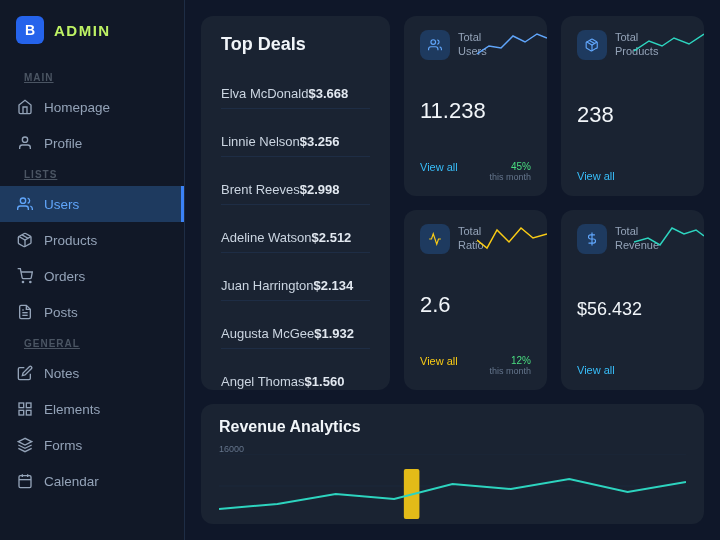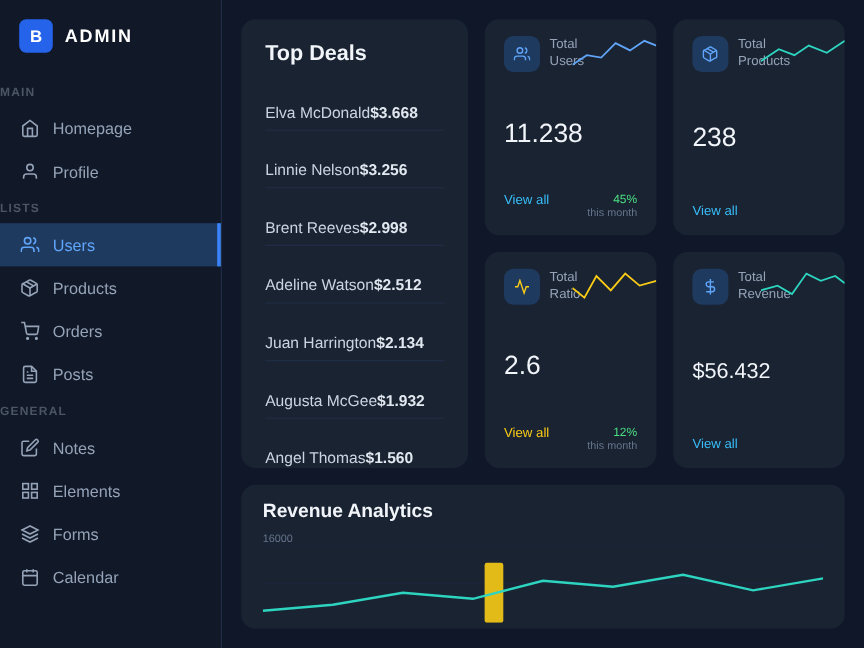--- a/index.html
+++ b/index.html
@@ -39,29 +39,30 @@
       align-items: center;
       justify-content: center;
       font-size: 14px;
       font-weight: bold;
       color: white;
     }
     .logo-text {
       font-size: 15px;
       font-weight: 700;
       letter-spacing: 1.5px;
-      color: #ffffff;
+      color: #bef264;
     }
     .section-label {
       font-size: 10px;
       font-weight: 600;
       color: #4b5563;
       letter-spacing: 1px;
-      padding: 8px 16px 6px 0;
+      padding: 8px 16px 6px 24px;
       text-transform: uppercase;
+      text-decoration: underline;
     }
     .nav-item {
       display: flex;
       align-items: center;
       gap: 10px;
       padding: 9px 16px;
       cursor: pointer;
       color: #94a3b8;
       font-size: 13.5px;
       border-radius: 0;

